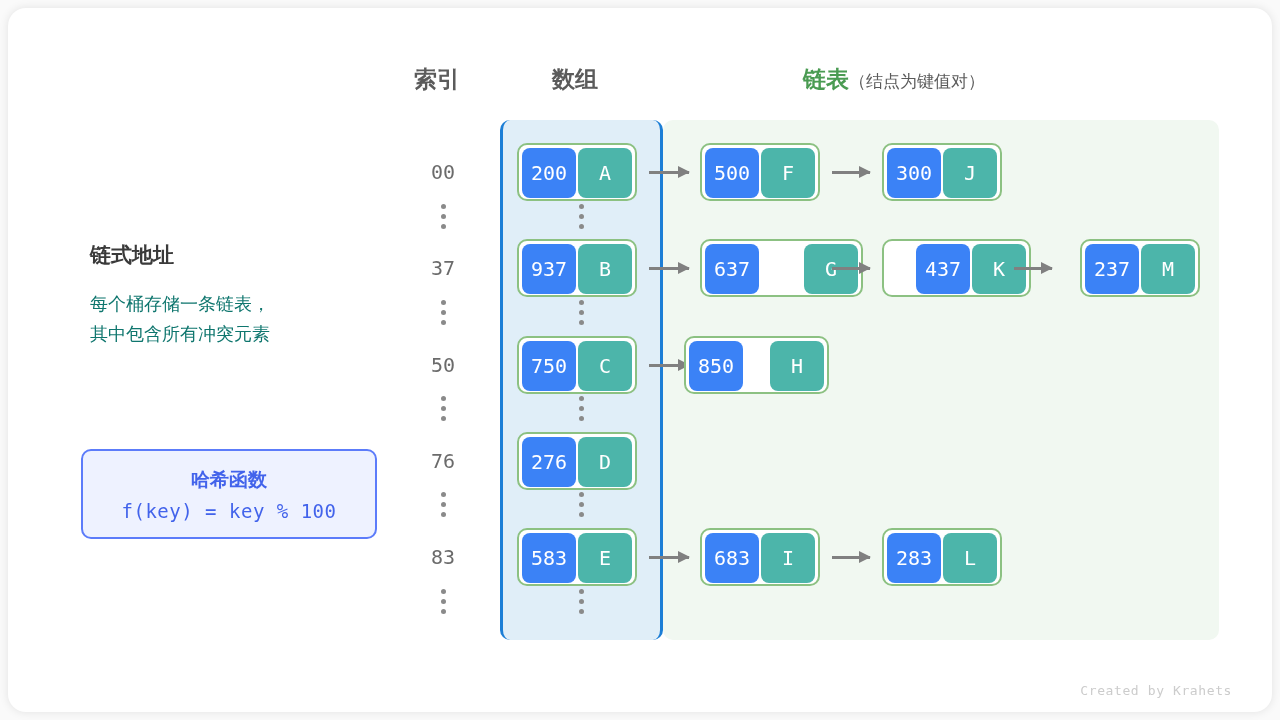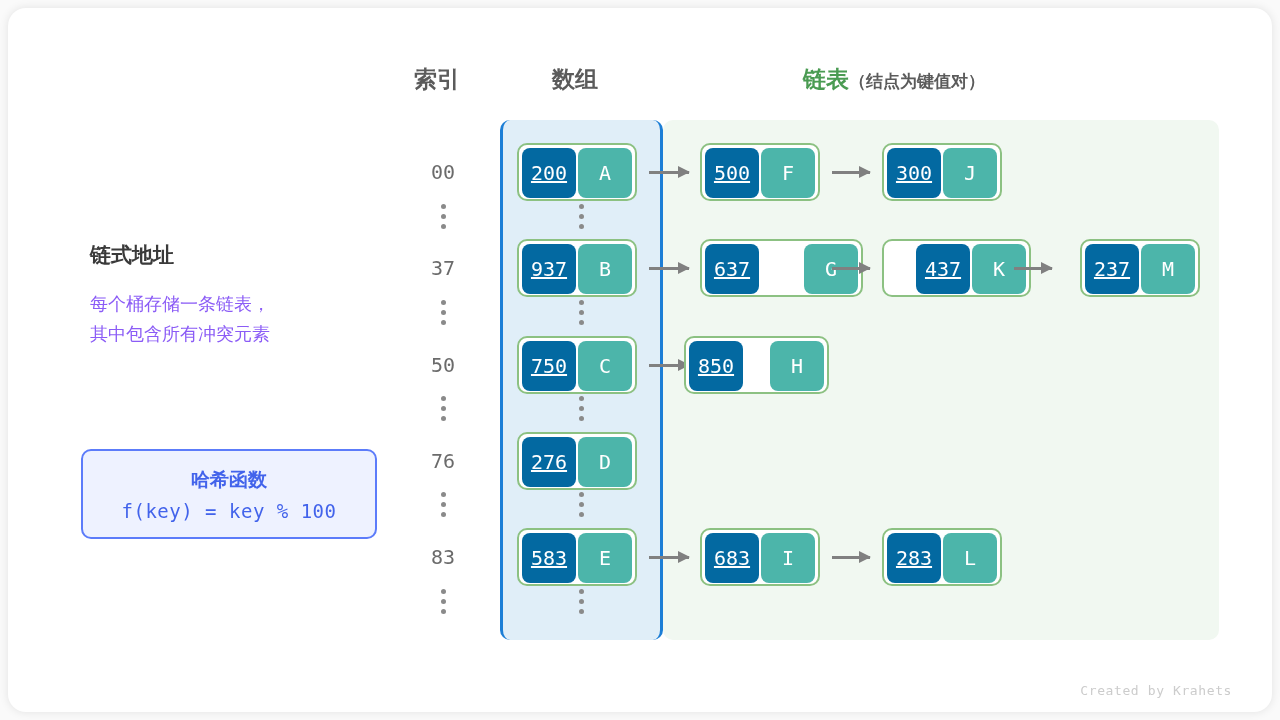--- a/index.html
+++ b/index.html
@@ -37,41 +37,41 @@
     font-weight: bold;
     font-size: 23px;
     color: #5b5b5b;
     white-space: nowrap;
   }
   .hdr-index { left: 406px; top: 56px; }
   .hdr-array { left: 544px; top: 56px; }
   .hdr-list  { left: 795px; top: 56px; color: #4a9b52; }
   .hdr-list .note {
     color: #5b5b5b;
-    font-weight: bold;
+    font-weight: normal;
     font-size: 17px;
   }
 
   
   .desc-title {
     position: absolute;
     left: 82px;
     top: 233px;
     font-size: 21px;
     font-weight: bold;
     color: #3a3a3a;
     white-space: nowrap;
   }
   .desc-body {
     position: absolute;
     left: 82px;
     top: 281px;
     font-size: 18px;
     line-height: 30px;
-    color: #8b5cf6;
+    color: #0f766e;
     white-space: nowrap;
   }
 
   
   .hashbox {
     position: absolute;
     left: 73px;
     top: 441px;
     width: 296px;
     height: 90px;
@@ -156,21 +156,21 @@
     width: 54px;
     height: 50px;
     display: flex;
     align-items: center;
     justify-content: center;
     font-family: "DejaVu Sans Mono", "Liberation Mono", monospace;
     font-size: 20px;
     color: #ffffff;
     border-radius: 8px;
   }
-  .cell.key { background: #0369a1; text-decoration: underline; }
+  .cell.key { background: #3b82f6; }
   .cell.val { background: #4cb5aa; }
 
   
   .arrow {
     position: absolute;
     top: 28px;
     height: 3px;
     background: #808080;
   }
   .arrow::after {

